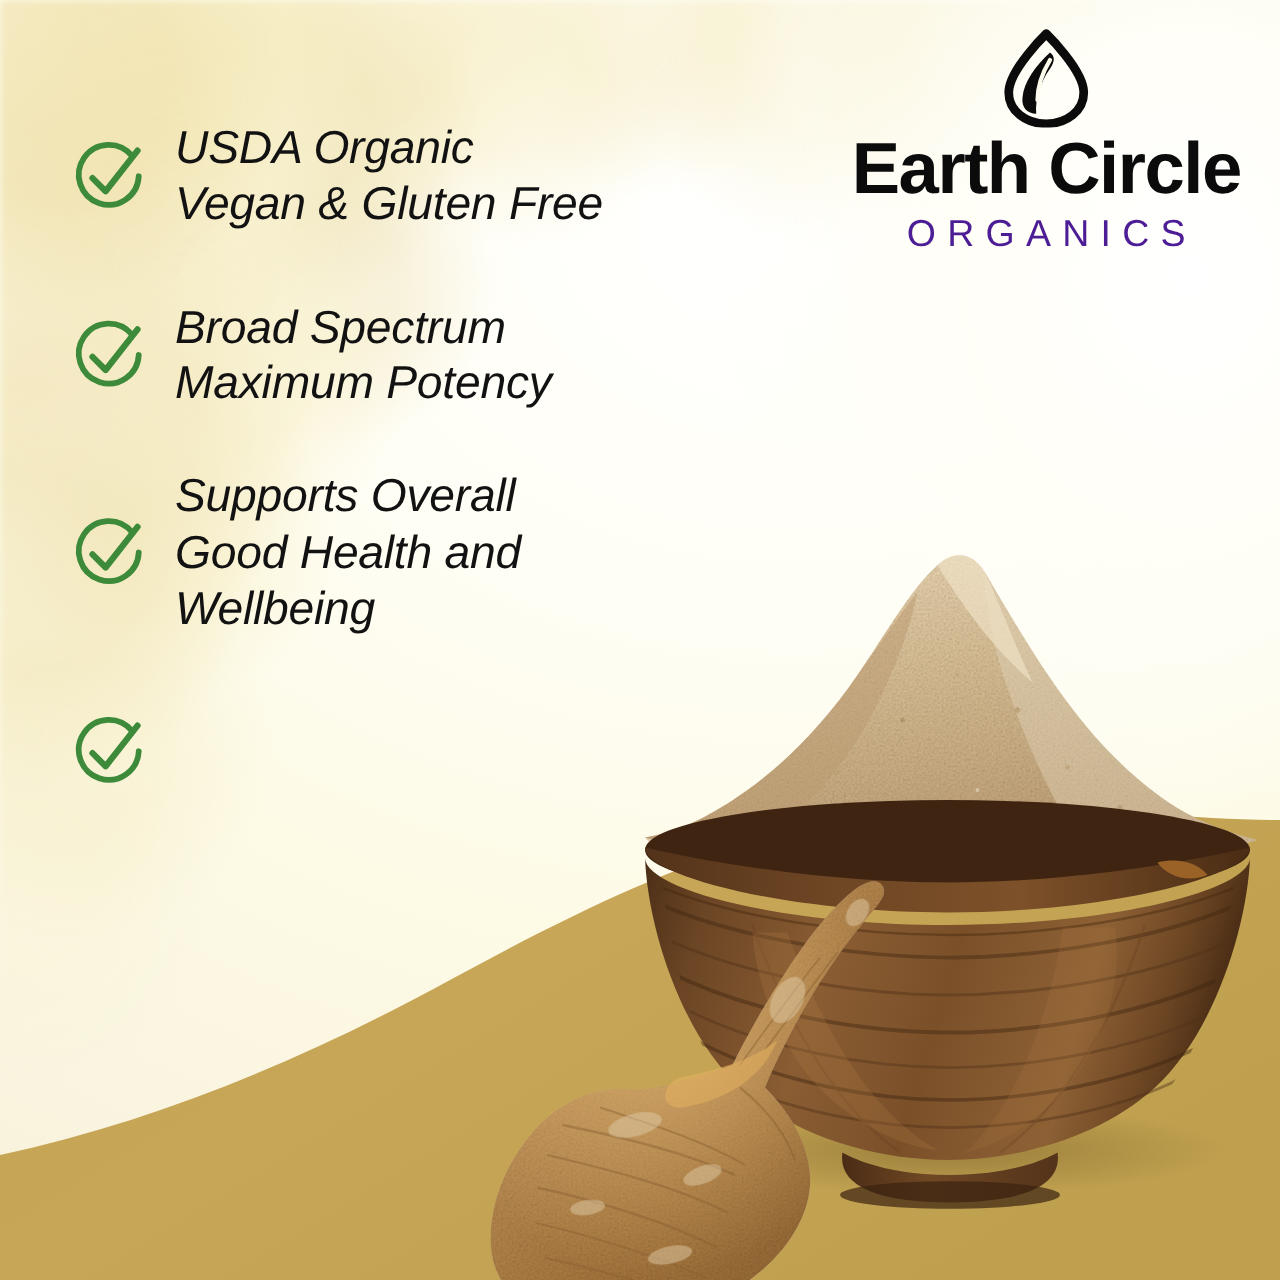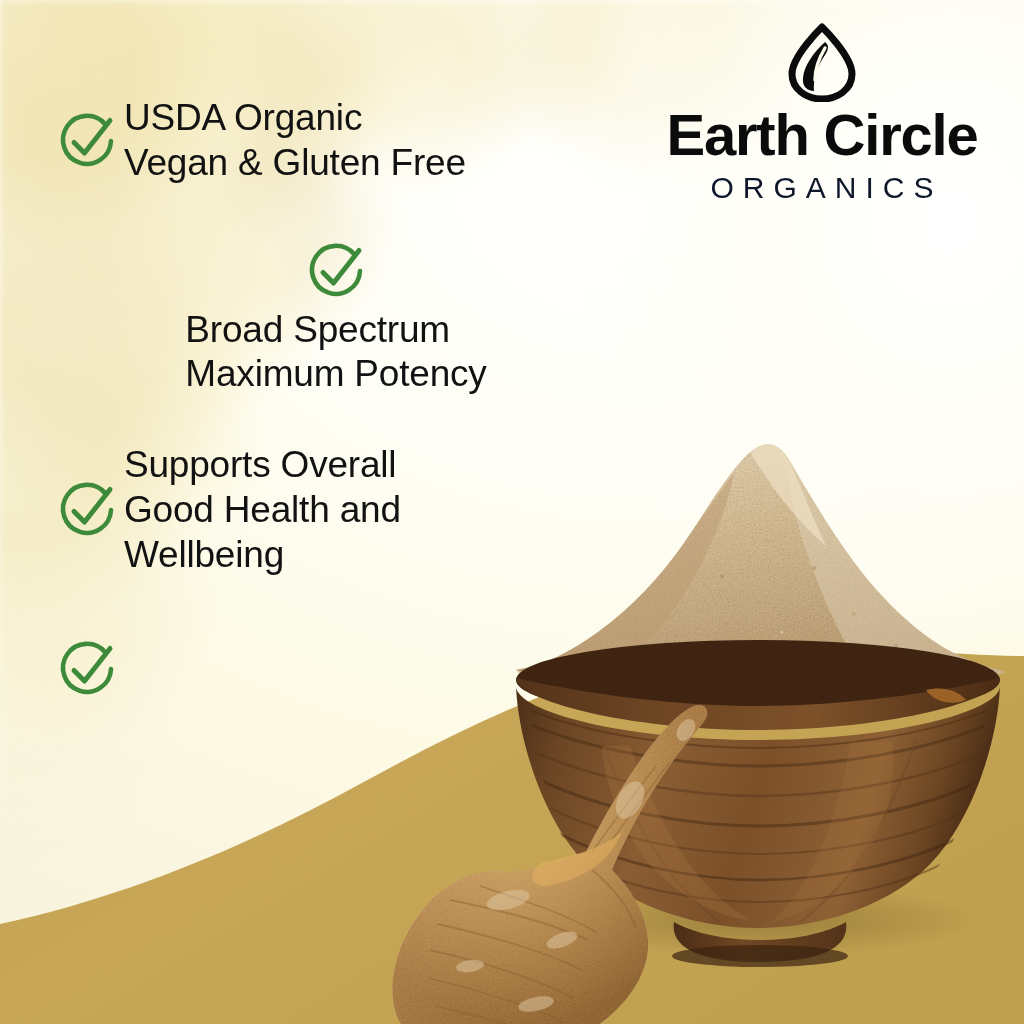--- a/index.html
+++ b/index.html
@@ -38,35 +38,35 @@
   .bg-wash-right{position:absolute;right:0;top:0;width:48%;height:62%;
     background:radial-gradient(80% 70% at 85% 35%, #ffffff 0%, #fffef7 45%, rgba(255,254,247,0) 100%);}
 
   
   .gold-wave{position:absolute;left:0;bottom:0;width:1024px;height:520px;}
 
   
   .product{position:absolute;left:330px;top:400px;width:700px;height:624px;}
 
   
-  .logo{position:absolute;left:640px;top:22px;width:364px;text-align:center;}
+  .logo{position:absolute;left:655px;top:22px;width:364px;text-align:center;}
   .logo-mark{display:block;margin:0 auto 4px auto;}
   .logo-word{font-size:58px;font-weight:bold;letter-spacing:-1.2px;color:#0b0b0b;line-height:1;
              white-space:nowrap;}
-  .logo-sub{font-size:30px;font-weight:normal;letter-spacing:9px;color:#0f172a;line-height:1;
+  .logo-sub{font-size:30px;font-weight:normal;letter-spacing:9px;color:#4c1d95;line-height:1;
             margin-top:9px;padding-left:9px;}
 
   
   .bullets{position:absolute;left:56px;top:96px;width:560px;}
-  .bullet{display:flex;align-items:center;gap:6px;margin-bottom:34px;}
+  .bullet{display:flex;align-items:center;gap:22px;margin-bottom:34px;font-style:italic;}
   .bullet .mark{flex:0 0 auto;width:62px;height:62px;}
   .bullet .text{font-size:37px;line-height:1.21;color:#121212;font-weight:normal;
                 letter-spacing:-0.2px;white-space:pre-line;}
   #b1{margin-bottom:54px;}
-  #b2{margin-bottom:46px;flex-direction:column;}
+  #b2{margin-bottom:46px;}
   #b3{margin-bottom:61px;}
 </style>
 </head>
 <body>
 
 <div id="canvas">
 
   <div class="bg-base"></div>
   <div class="bg-texture"></div>
   <div class="bg-wash-right"></div>

